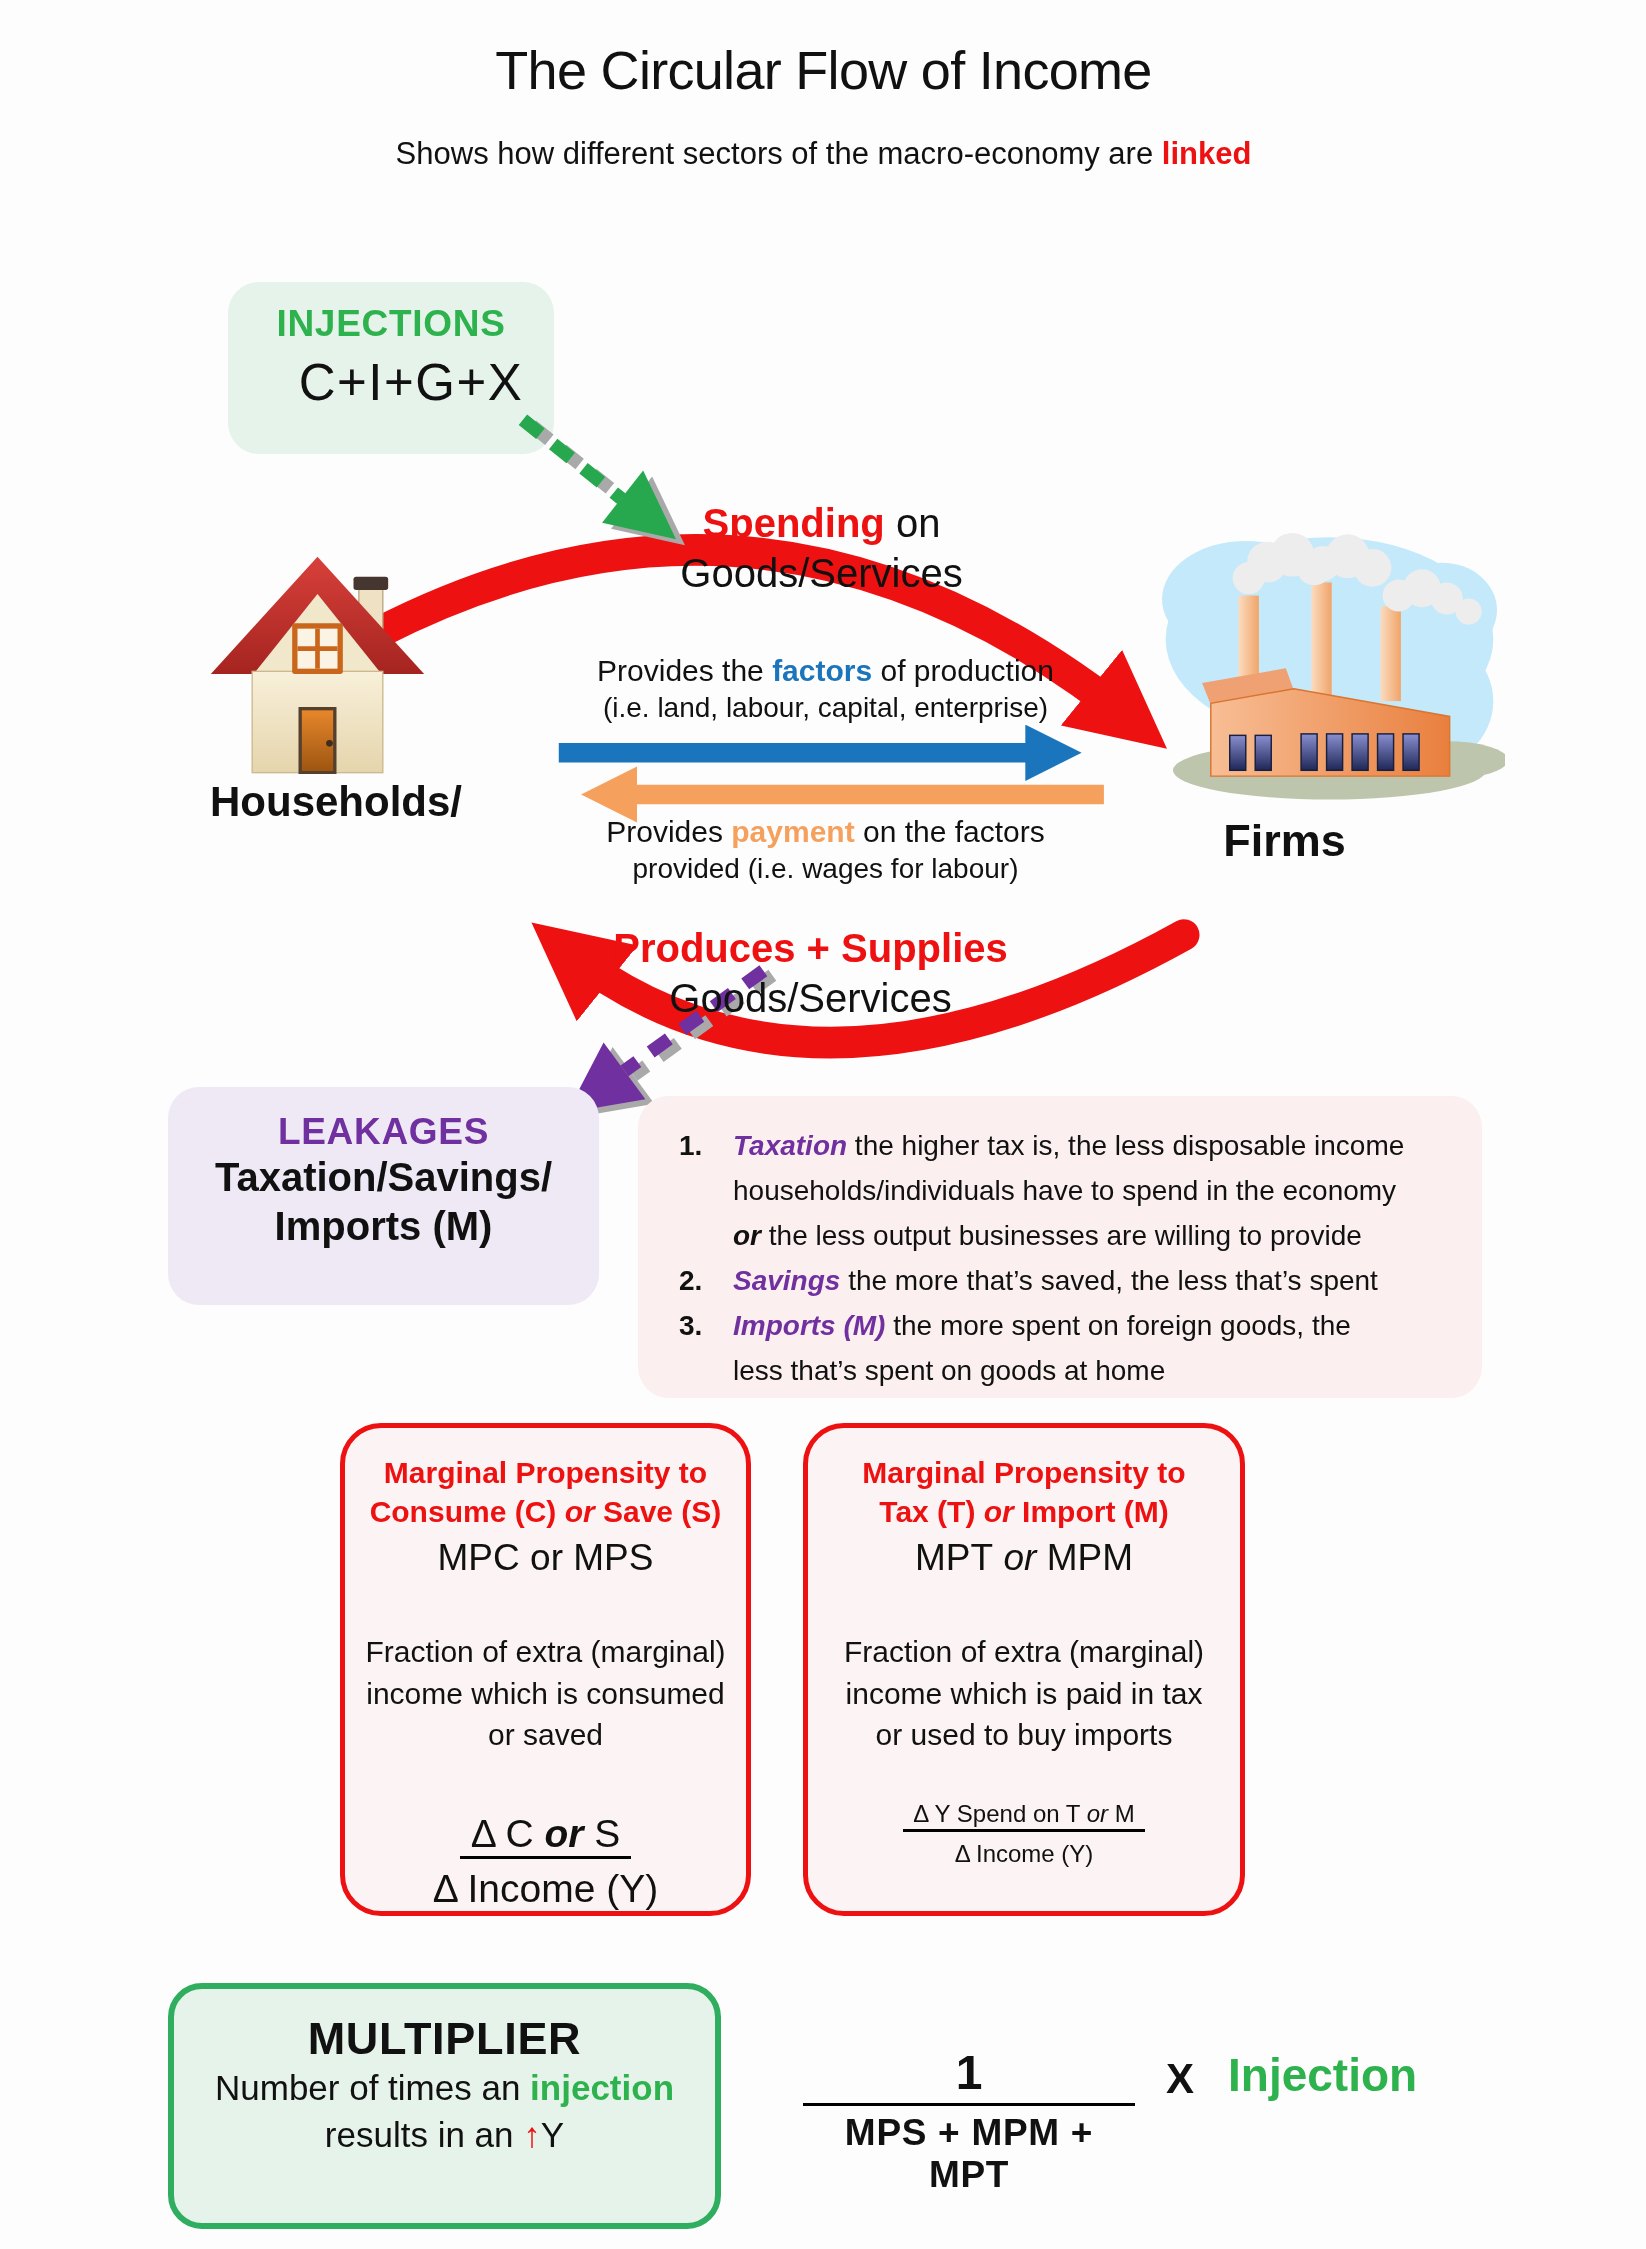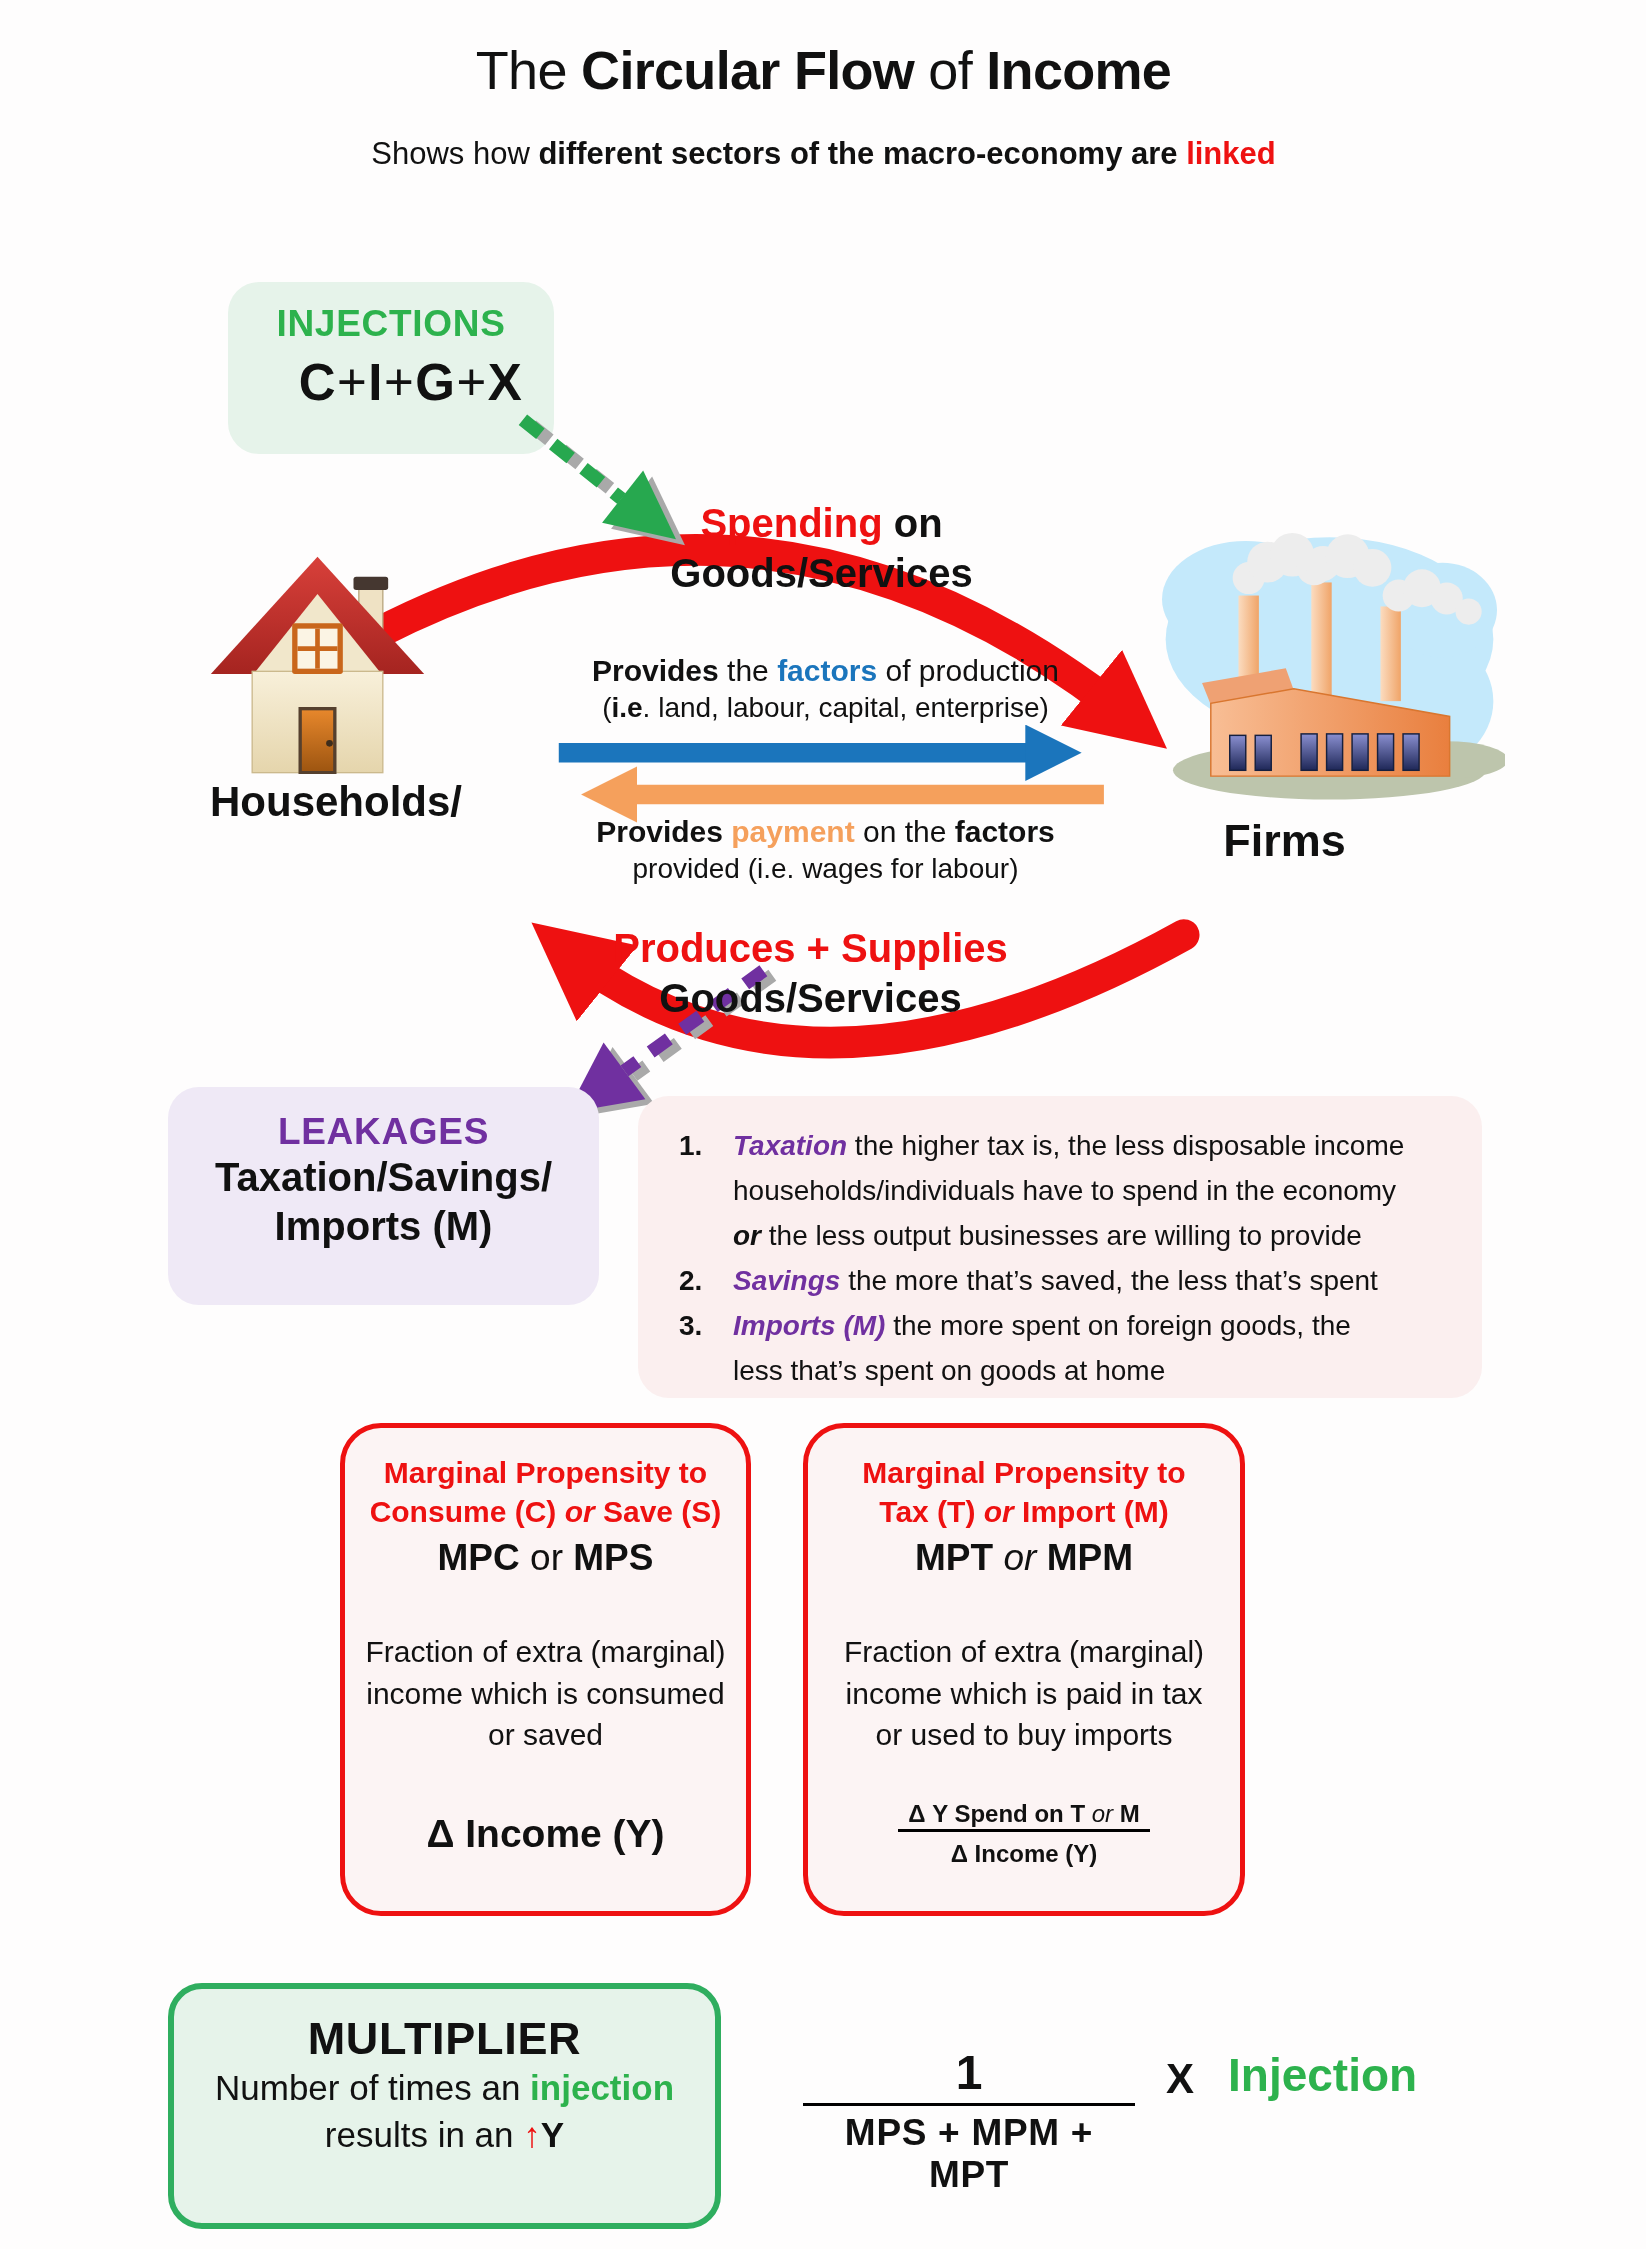--- a/index.html
+++ b/index.html
@@ -8,21 +8,21 @@
   }
   html,body{margin:0;padding:0;background:#fff;}
   #canvas{
     position:relative;width:1647px;height:2250px;background:#FEFDFD;overflow:hidden;
     font-family:"Liberation Sans", sans-serif;color:#111;
   }
   .abs{position:absolute;}
   .ctr{text-align:center;}
   
   .seg-r{font-weight:400;}
-  .seg-b{font-weight:700;}
+  .seg-b{font-weight:400;}
   .seg-i{font-style:italic;}
   .seg-bi{font-weight:700;font-style:italic;}
   .seg-rb{color:var(--red);font-weight:700;}
   .seg-rbi{color:var(--red);font-weight:700;font-style:italic;}
   .seg-gb{color:var(--green);font-weight:700;}
   .seg-pb{color:var(--purple);font-weight:700;font-style:italic;}
   .seg-bb{color:var(--blue);font-weight:700;}
   .seg-ob{color:var(--orange);font-weight:700;}
   .seg-ru{color:var(--red);font-weight:400;}
   .title{font-size:54px;letter-spacing:-0.7px;}
@@ -256,20 +256,21 @@
   <div class="abs red-box ctr" style="left:340px;top:1423px;width:411px;height:493px;padding-top:25.4px;box-sizing:border-box;">
     <div class="rbx-h1"><span class="seg-rb">Marginal Propensity to</span></div>
     <div class="rbx-h2"><span class="seg-rb">Consume (C) </span><span class="seg-rbi">or</span><span class="seg-rb"> Save (S)</span></div>
     <div class="rbx-h3"><span class="seg-b">MPC</span><span class="seg-r"> or </span><span class="seg-b">MPS</span></div>
     <div class="rbx-body" style="margin-top:49px;">
       <div>Fraction of extra (marginal)</div>
       <div>income which is consumed</div>
       <div>or saved</div>
     </div>
     <div class="rbx-frac" style="margin-top:58px;">
+      <div><span class="frac-top"><span class="seg-b">Δ C </span><span class="seg-bi">or</span><span class="seg-b"> S</span></span></div>
       <div class="frac-bottom"><span class="seg-b">Δ Income (Y)</span></div>
     </div>
   </div>
 
   <div class="abs red-box ctr" style="left:803px;top:1423px;width:442px;height:493px;padding-top:25.4px;box-sizing:border-box;">
     <div class="rbx-h1"><span class="seg-rb">Marginal Propensity to</span></div>
     <div class="rbx-h2"><span class="seg-rb">Tax (T) </span><span class="seg-rbi">or</span><span class="seg-rb"> Import (M)</span></div>
     <div class="rbx-h3"><span class="seg-b">MPT</span><span class="seg-i"> or </span><span class="seg-b">MPM</span></div>
     <div class="rbx-body" style="margin-top:49px;">
       <div>Fraction of extra (marginal)</div>

